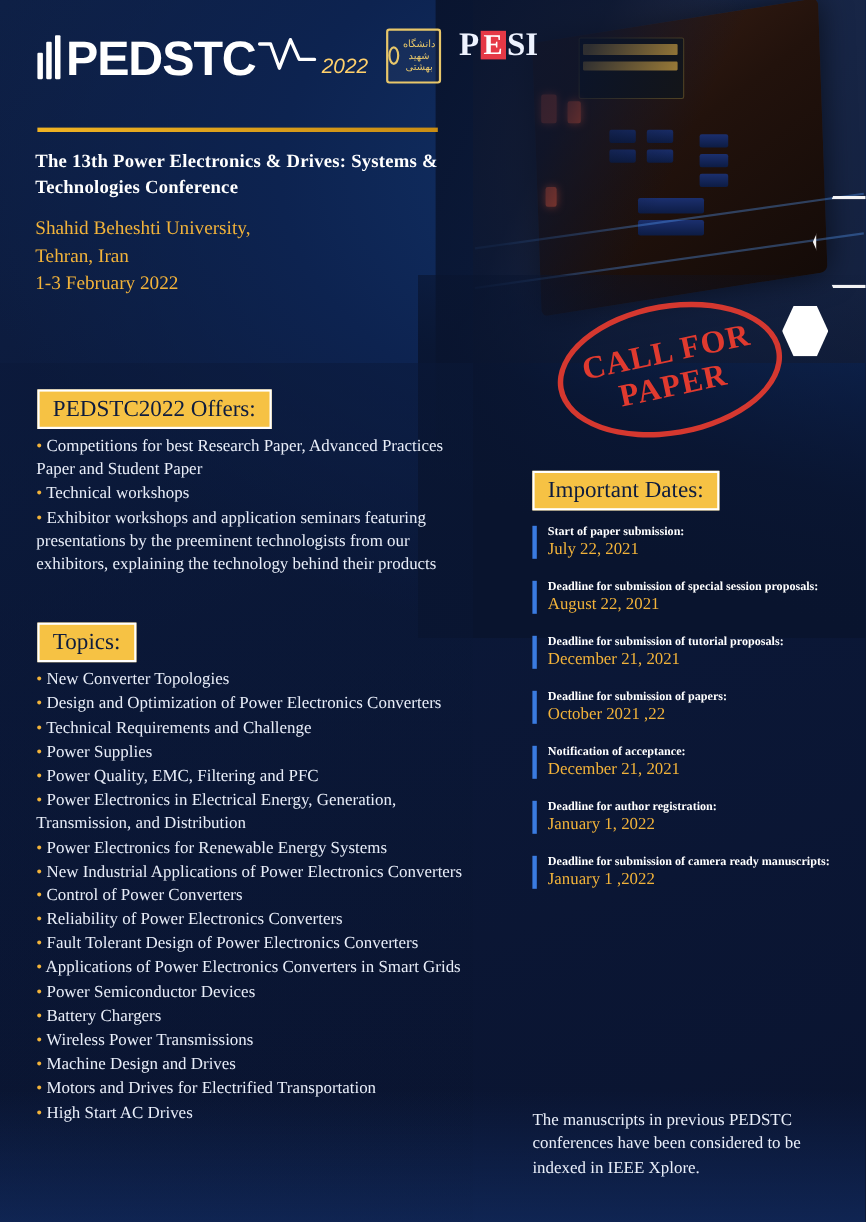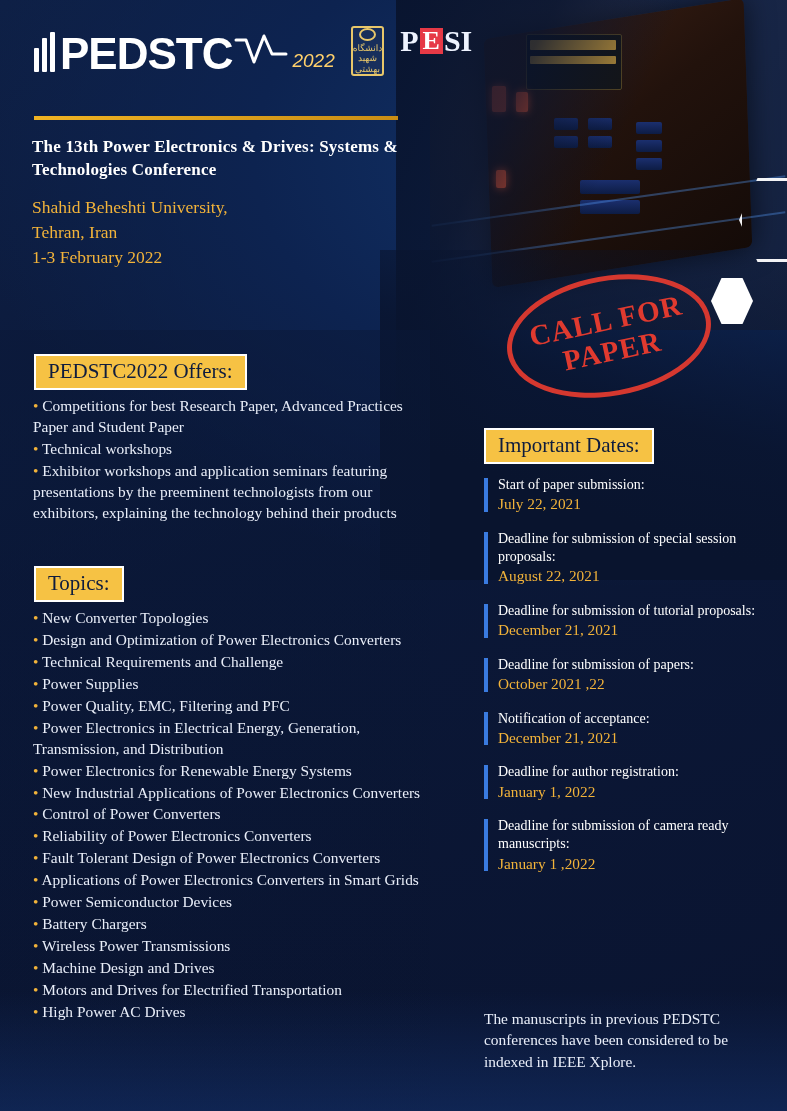--- a/index.html
+++ b/index.html
@@ -104,21 +104,21 @@
     line-height: 1;
   }
   .logo-wave { margin: 0 0 0 2px; }
   .logo-year {
     font-family: Liberation Sans, sans-serif; font-style: italic;
     color: #ffd06b; font-size: 19px; margin: 18px 0 0 4px; align-self: flex-start;
   }
   .uni-logo {
     width: 56px; height: 50px; margin-left: 16px; margin-top: -6px;
     border: 2px solid #e8c76a; border-radius: 3px;
-    display: flex; flex-direction: column; align-items: center; justify-content: center;
+    display: flex; flex-direction: row; align-items: center; justify-content: center;
     background: rgba(255,255,255,0.04);
   }
   .uni-logo .arabic { color: #e8c76a; font-size: 9px; line-height: 1.15; text-align: center; }
   .uni-logo .seal {
     width: 17px; height: 17px; border: 2px solid #e8c76a; border-radius: 50%;
     margin-bottom: 2px;
   }
   .pesi {
     margin-left: 16px; margin-top: -8px;
     font-family: "Liberation Serif", serif; font-weight: bold; font-size: 30px;
@@ -178,21 +178,21 @@
     letter-spacing: 1px; text-align: center;
   }
 
   
   .dates-list { position: absolute; left: 484px; top: 476px; width: 290px; }
   .date-item { position: relative; padding-left: 14px; margin-bottom: 15px; }
   .date-item:before {
     content: ""; position: absolute; left: 0; top: 2px; bottom: 3px; width: 4px;
     background: #3a7be0;
   }
-  .date-item .t { color: #ffffff; font-weight: normal; font-size: 14px; line-height: 1.3; }
+  .date-item .t { color: #ffffff; font-weight: bold; font-size: 11px; line-height: 1.3; }
   .date-item .d { color: #f2b33a; font-size: 15.3px; line-height: 1.35; }
 
   .footnote {
     position: absolute; left: 484px; top: 1008px; width: 292px;
     color: #e9eef9; font-size: 15.4px; line-height: 1.38;
   }
 </style>
 </head>
 <body>
 
@@ -293,21 +293,21 @@
     <p><span class="dot">•</span> <span>New Industrial Applications of Power Electronics Converters</span></p>
     <p><span class="dot">•</span> <span>Control of Power Converters</span></p>
     <p><span class="dot">•</span> <span>Reliability of Power Electronics Converters</span></p>
     <p><span class="dot">•</span> <span>Fault Tolerant Design of Power Electronics Converters</span></p>
     <p><span class="dot">•</span> <span>Applications of Power Electronics Converters in Smart Grids</span></p>
     <p><span class="dot">•</span> <span>Power Semiconductor Devices</span></p>
     <p><span class="dot">•</span> <span>Battery Chargers</span></p>
     <p><span class="dot">•</span> <span>Wireless Power Transmissions</span></p>
     <p><span class="dot">•</span> <span>Machine Design and Drives</span></p>
     <p><span class="dot">•</span> <span>Motors and Drives for Electrified Transportation</span></p>
-    <p><span class="dot">•</span> <span>High Power AC Drives</span></p>
+    <p><span class="dot">•</span> <span>High Start AC Drives</span></p>
   </div>
 
   <div class="gold-head dates-head">Important Dates:</div>
   <div class="dates-list">
     <div class="date-item">
       <div class="t">Start of paper submission:</div>
       <div class="d">July 22, 2021</div>
     </div>
     <div class="date-item">
       <div class="t">Deadline for submission of special session proposals:</div>

